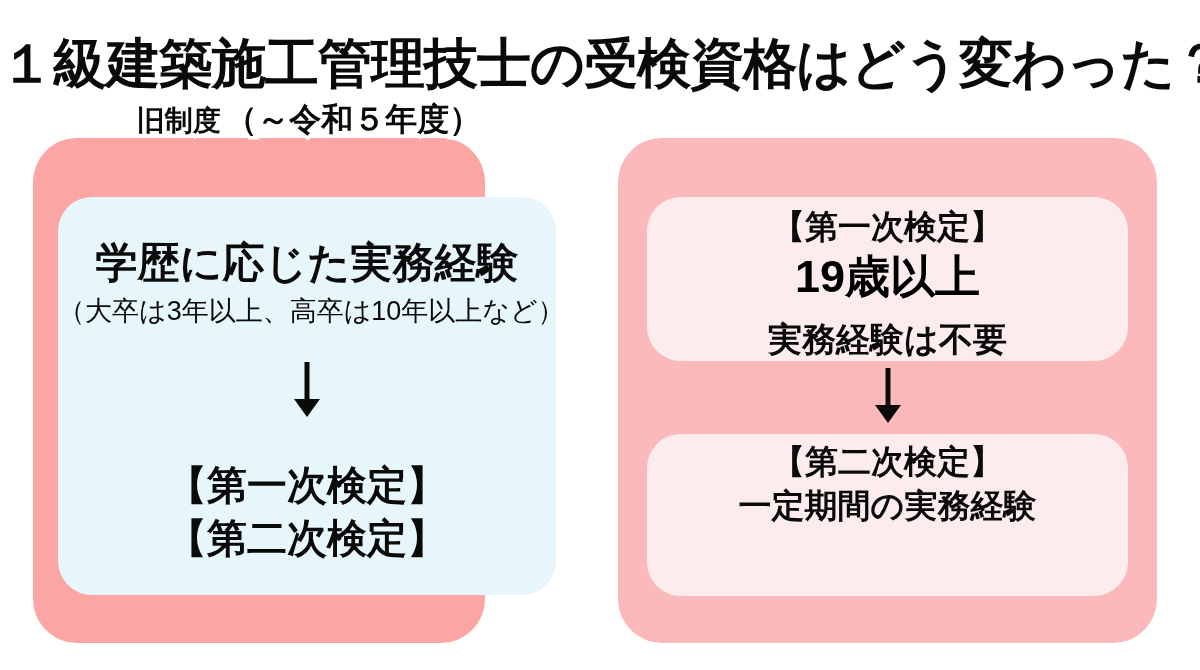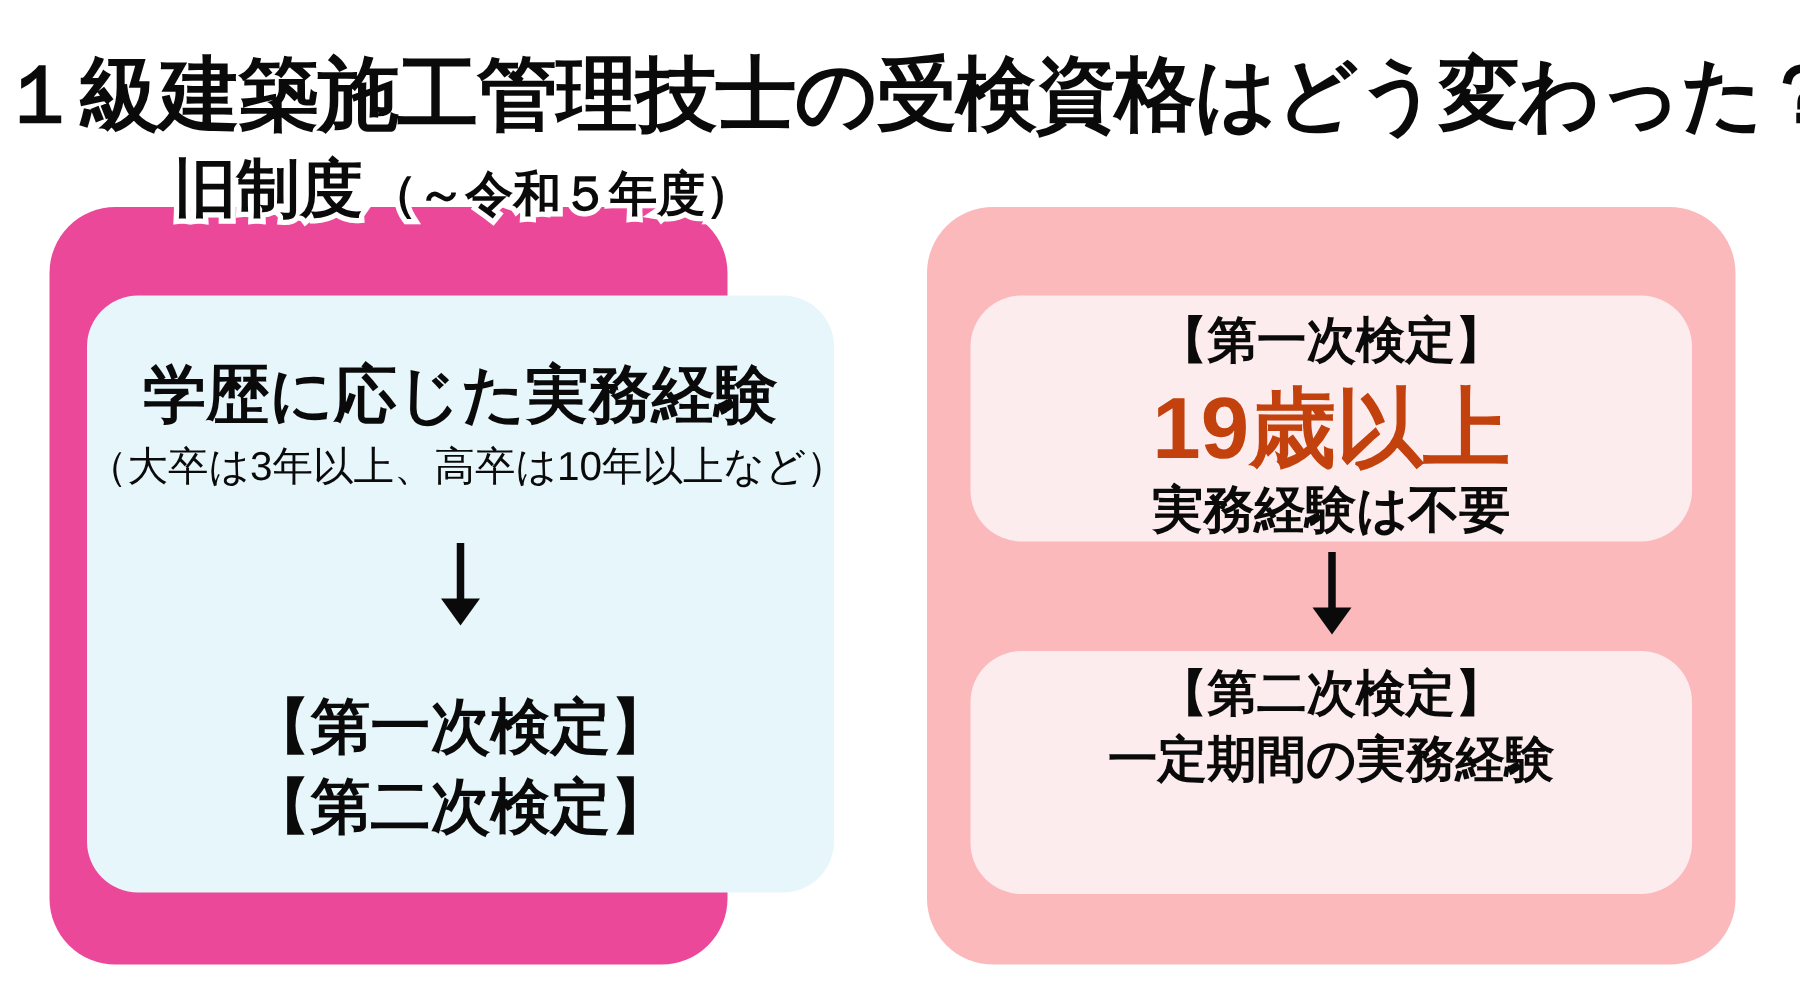--- a/index.html
+++ b/index.html
@@ -20,42 +20,42 @@
   }
   
   .col-header{
     position:absolute;top:98px;height:60px;
     text-align:center;z-index:3;
     white-space:nowrap;
     -webkit-text-stroke:7px #ffffff;
     paint-order:stroke fill;
     font-weight:900;
   }
-  .col-header .big{font-size:42px;vertical-align:baseline;}
+  .col-header .big{font-size:28px;vertical-align:baseline;}
   .col-header .small{font-size:32px;vertical-align:baseline;margin-top:15px;}
   .col-header.old{left:33px;width:552px;}
   .col-header.new{left:618px;width:539px;}
 
   
   .panel{position:absolute;top:138px;height:505px;border-radius:44px;z-index:1;}
-  .panel.old{left:33px;width:452px;background:#ec4899;}
+  .panel.old{left:33px;width:452px;background:#fca5a5;}
   .panel.new{left:618px;width:539px;background:#fbb9bc;}
 
   .inner{position:absolute;border-radius:34px;z-index:2;}
   .inner.old-box{left:25px;top:59px;width:498px;height:398px;background:#e7f6fb;}
   .inner.first-box{left:29px;top:59px;width:481px;height:164px;background:#fdecee;}
   .inner.second-box{left:29px;top:296px;width:481px;height:162px;background:#fdecee;}
 
   .line{position:absolute;left:0;width:100%;text-align:center;white-space:nowrap;}
   .req-main{top:38px;font-size:42px;font-weight:900;}
   .req-note{top:96px;font-size:27px;font-weight:400;}
   .old-steps{top:262px;font-size:40px;font-weight:900;line-height:53px;}
 
   .exam-title{top:8px;font-size:33px;font-weight:900;}
-  .exam-age{top:50px;font-size:58px;font-weight:900;color:#c2410c;}
+  .exam-age{top:50px;font-size:45px;font-weight:900;color:#000000;}
   .exam-note{top:120px;font-size:34px;font-weight:900;}
 
   .t2-1{top:6px;font-size:33px;font-weight:900;}
   .t2-2{top:50px;font-size:33px;font-weight:900;}
   .t2-3{top:96px;font-size:33px;font-weight:900;}
 
   .arrow{
     position:absolute;width:100%;left:0;
     display:flex;justify-content:center;
   }

